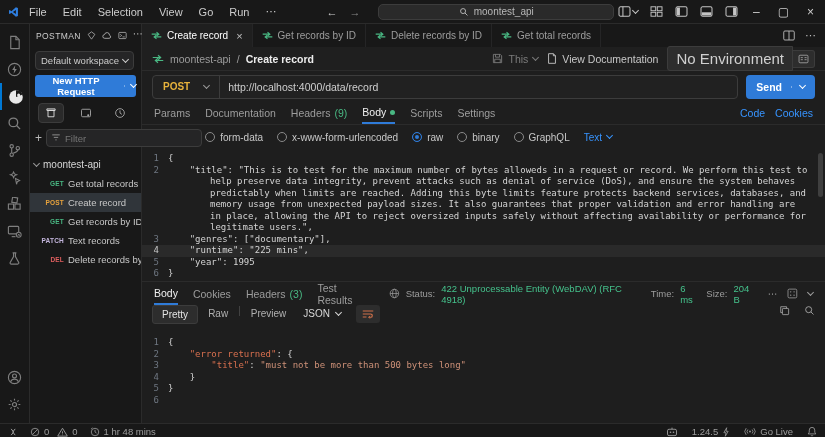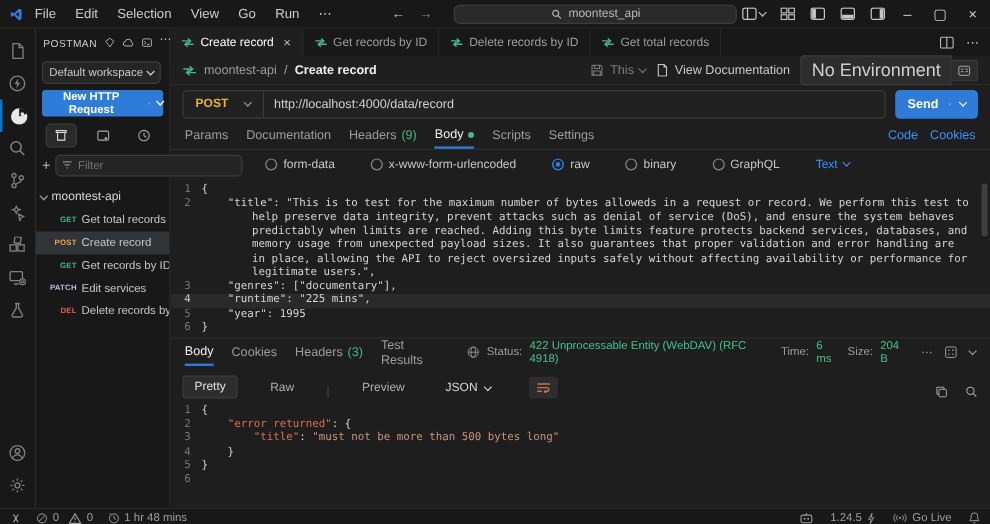--- a/index.html
+++ b/index.html
@@ -74,41 +74,41 @@
   .btn-send{height:24px;background:#2f7bd8;border:none;border-radius:4px;color:#fff;font-weight:bold;font-size:10.5px;display:flex;align-items:center;padding:0 10px;font-family:"Liberation Sans",sans-serif}
   .btn-send .split{border-left:1px solid rgba(255,255,255,.4);margin-left:9px;padding-left:8px;display:flex;align-items:center}
 
   .reqtabs{height:23px;display:flex;align-items:center;padding:0 12px;gap:15px;border-bottom:1px solid #2b2b2b;font-size:10.5px;color:#9d9d9d}
   .rtab{display:flex;align-items:center;gap:4px;height:100%;}
   .rtab.active{color:#f0f0f0;border-bottom:2px solid #2f7bd8}
   .count-green{color:#49b883}
   .dot-green{width:5px;height:5px;border-radius:50%;background:#49b883;display:inline-block}
   .rt-links{margin-left:auto;display:flex;gap:10px;color:#3794ff}
 
-  .bodytypes{height:24px;display:flex;align-items:center;padding:0 12px;gap:30px;font-size:10px;color:#c8c8c8}
+  .bodytypes{height:24px;display:flex;align-items:center;padding:0 12px;gap:14px;font-size:10px;color:#c8c8c8}
   .radio{display:flex;align-items:center;gap:5px}
   .rb{width:10px;height:10px;border:1px solid #8a8a8a;border-radius:50%;flex:none}
   .rb.sel{border-color:#2f7bd8;background:#2f7bd8;box-shadow:inset 0 0 0 2px #1e1e1e}
   .fmt{color:#3794ff;display:flex;align-items:center;gap:5px}
 
   .codepane{position:relative;height:133px;border-bottom:1px solid #2b2b2b;padding:4px 0 0 0;font-family:"DejaVu Sans Mono",monospace;font-size:9px;line-height:11.5px;color:#d4d4d4;overflow:hidden}
   .cline{display:flex}
   .cline.current{background:#2a2a2a}
   .gut{width:26px;flex:none;text-align:right;padding-right:9px;color:#6e7681}
   .cline.current .gut{color:#c6c6c6}
   .ctext{flex:1;white-space:pre-wrap;word-break:break-word;padding-right:16px}
   .ctext.hang{padding-left:42px;text-indent:-42px;margin-right:16px;padding-right:0}
   .vscroll{position:absolute;right:2px;top:4px;width:5px;height:44px;background:#3f3f3f;border-radius:3px}
 
   .respheader{height:23px;display:flex;align-items:center;padding:0 12px;gap:15px;font-size:10.5px;color:#9d9d9d}
   .resp-meta{margin-left:auto;display:flex;align-items:center;gap:6px;font-size:9.5px;color:#9d9d9d}
   .green{color:#45c28c}
   .meta-ic{color:#9d9d9d;margin-left:4px}
 
-  .resptoolbar{height:27px;display:flex;align-items:flex-end;padding:0 10px;gap:25px;font-size:10px;color:#c8c8c8}
+  .resptoolbar{height:27px;display:flex;align-items:flex-start;padding:0 10px;gap:8px;font-size:10px;color:#c8c8c8}
   .chip{background:#2d2d2d;border:1px solid #3c3c3c;border-radius:3px;padding:3px 9px;color:#e2e2e2}
   .plainview{padding:3px 2px;color:#b0b0b0}
   .vsep{color:#4a4a4a}
   .json-chip{display:flex;align-items:center;gap:6px;padding:3px 7px;color:#d8d8d8;border-radius:3px}
   .wrap-chip{background:#2d2d2d;border-radius:3px;padding:4px 6px;color:#d0714a}
   .resp-right{margin-left:auto;display:flex;gap:14px;color:#a8a8a8}
 
   .respcode{flex:1;padding-top:5px;font-family:"DejaVu Sans Mono",monospace;font-size:9px;line-height:11.5px;overflow:hidden}
   .seg-key{color:#d9704f}
   .seg-str{color:#ce9178}
@@ -331,21 +331,21 @@
       <div class="tree-item active">
         <span class="method m-post">POST</span>
         <span>Create record</span>
       </div>
       <div class="tree-item">
         <span class="method m-get">GET</span>
         <span>Get records by ID</span>
       </div>
       <div class="tree-item">
         <span class="method m-patch">PATCH</span>
-        <span>Edit services</span>
+        <span>Text records</span>
       </div>
       <div class="tree-item">
         <span class="method m-del">DEL</span>
         <span>Delete records by ID</span>
       </div>
     </div>
   </div>
 
   <div class="editorcol">
     <div class="tabsrow">

